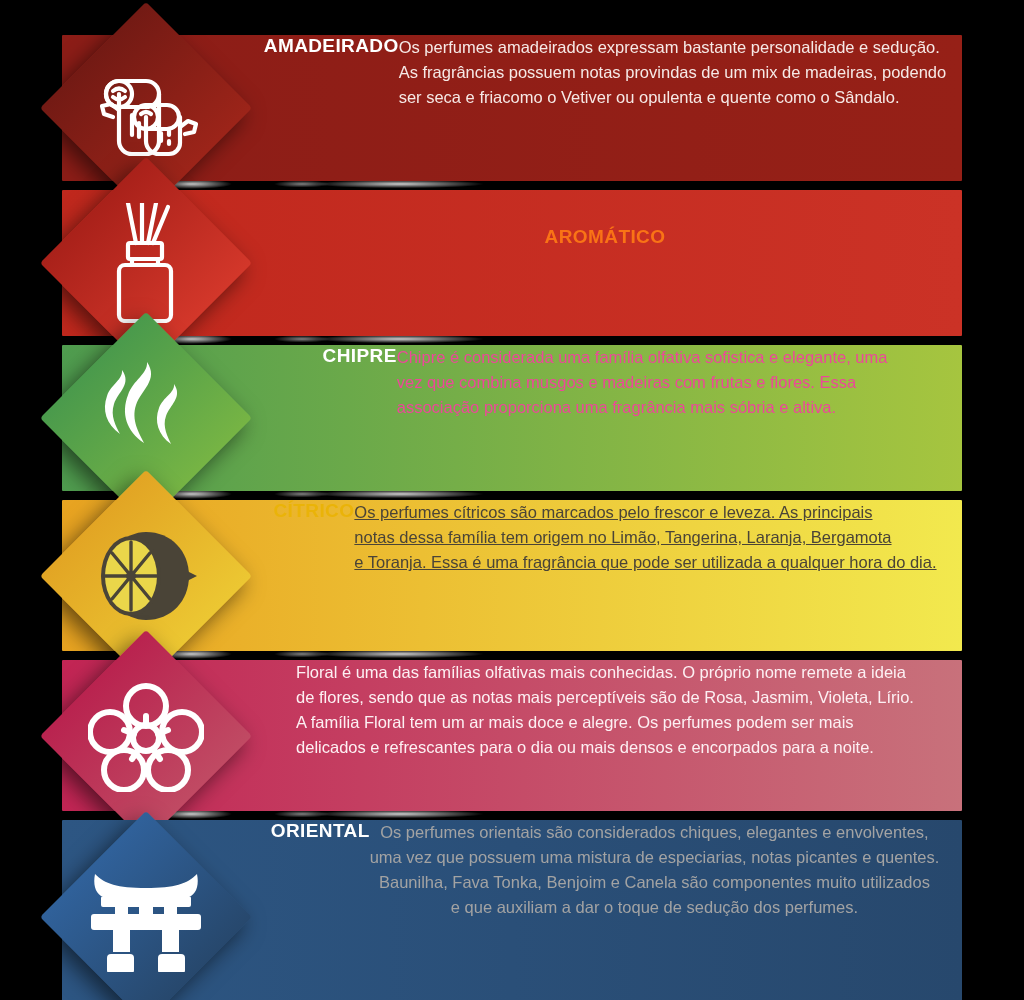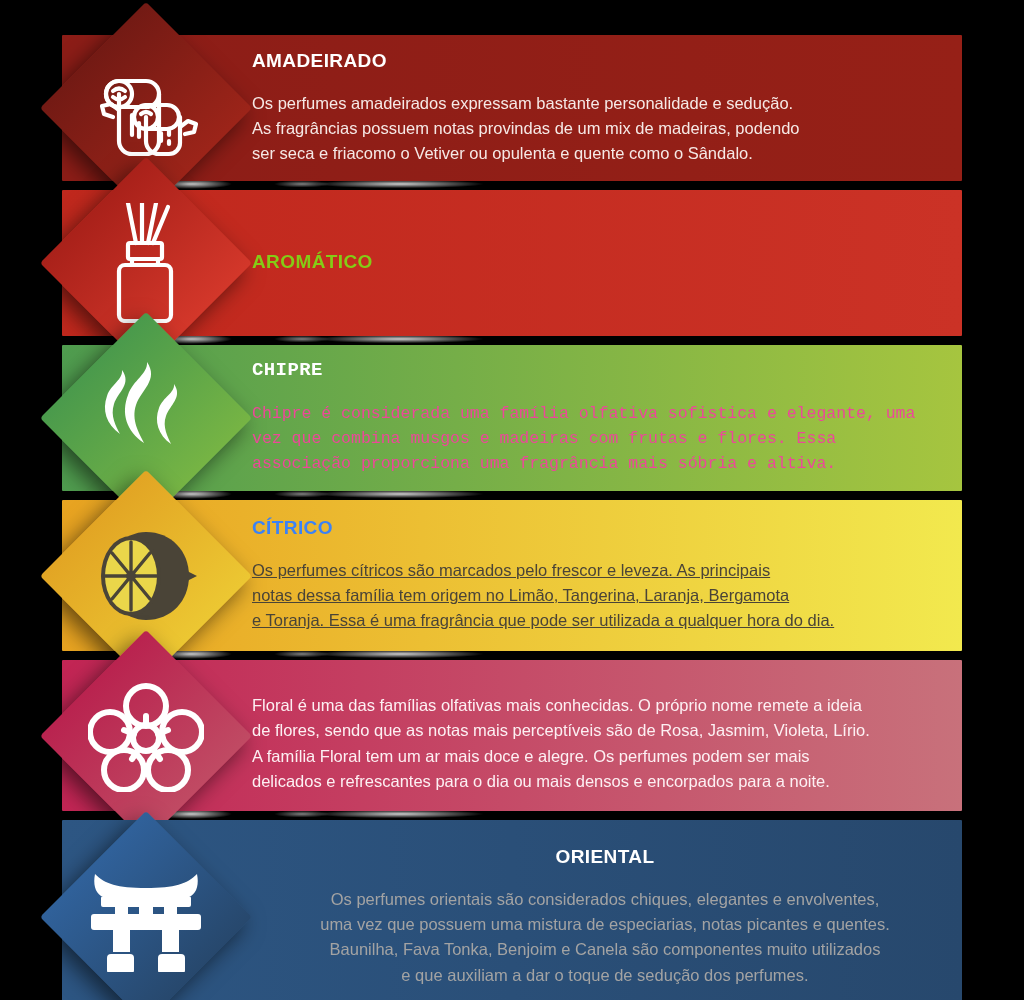--- a/index.html
+++ b/index.html
@@ -36,35 +36,34 @@
   }
   .icon-holder{
     position:absolute;left:0;top:0;width:212px;height:212px;
     display:flex;align-items:center;justify-content:center;
     z-index:4;
   }
   .icon-holder svg{display:block;}
 
   .content{
     position:absolute;left:252px;right:66px;top:0;bottom:0;
-    display:flex;flex-direction:column;justify-content:center;
+    display:flex;flex-direction:row;justify-content:center;
     z-index:3;
   }
   .title{
     font-weight:bold;
     font-size:19px;
     letter-spacing:.4px;
     margin-bottom:3px;
     line-height:1.15;
   }
   .desc{
     font-size:16.5px;
     line-height:1.52;
     white-space:pre-line;
-    margin-top:16px;
   }
 
   
   .wisp{
     position:absolute;height:14px;left:70px;width:880px;
     background:
       radial-gradient(ellipse 60px 7px at 120px 50%, rgba(255,255,255,.85), rgba(255,255,255,0) 70%),
       radial-gradient(ellipse 120px 6px at 330px 50%, rgba(255,255,255,.8), rgba(255,255,255,0) 70%),
       radial-gradient(ellipse 40px 5px at 232px 50%, rgba(255,255,255,.5), rgba(255,255,255,0) 70%);
     pointer-events:none;z-index:6;
@@ -120,25 +119,25 @@
         <path d="M56 40 L64 0"></path>
             <path d="M61 40 L76 4"></path>
         <rect x="36" y="40" width="34" height="16" rx="2"></rect>
         <path d="M33 62 h40 a6 6 0 0 1 6 6 v44 a6 6 0 0 1 -6 6 h-40 a6 6 0 0 1 -6 -6 v-44 a6 6 0 0 1 6 -6 z"></path>
         <path d="M40 56 v6"></path>
             <path d="M66 56 v6"></path>
       </svg>
         </div>
       </div>
       <div class="content">
-        <div class="title" style="color: #84cc16;">AROMÁTICO</div>
+        <div class="title" style="color: #f97316; margin-top: 36px;">AROMÁTICO</div>
       </div>
     </div>
     <div class="wisp" style="top: 332px;"></div>
-    <div class="row" style="top: 345px; height: 146px; z-index: 12; font-family: Liberation Mono, monospace;">
+    <div class="row" style="top: 345px; height: 146px; z-index: 12;">
       <div class="band" style="background: linear-gradient(90deg, rgb(79, 156, 79) 0%, rgb(166, 197, 63) 100%);"></div>
       <div class="diamond-wrap">
         <div class="dshadow"></div>
         <div class="diamond" style="background: linear-gradient(90deg, rgb(74, 154, 76) 0%, rgb(118, 180, 68) 100%);"></div>
         <div class="icon-holder">
           <svg width="100" height="112" viewBox="0 0 100 112" fill="#ffffff">
         <path d="M26 8 c10 14 -4 22 -8 34 c-4 12 2 22 6 30 c-14 -10 -18 -24 -13 -38 c4 -12 16 -16 15 -26 z"></path>
         <path d="M51 0 c12 18 -6 28 -11 43 c-5 15 3 28 8 38 c-18 -12 -23 -30 -16 -48 c5 -15 20 -21 19 -33 z"></path>
         <path d="M78 22 c9 13 -4 21 -8 32 c-4 11 2 21 5 28 c-13 -9 -17 -23 -12 -36 c4 -11 16 -15 15 -24 z"></path>
       </svg>
@@ -167,21 +166,21 @@
           <path d="M40 16 v68"></path>
           <path d="M14 50 h52"></path>
           <path d="M21 27 l38 46"></path>
           <path d="M59 27 l-38 46"></path>
         </g>
         <circle cx="40" cy="50" r="5" fill="#4a4437"></circle>
       </svg>
         </div>
       </div>
       <div class="content">
-        <div class="title" style="color: #3b82f6;">CÍTRICO</div>
+        <div class="title" style="color: #eab308;">CÍTRICO</div>
         <div class="desc" style="color: rgb(74, 68, 55); text-decoration: underline;">Os perfumes cítricos são marcados pelo frescor e leveza. As principais
 notas dessa família tem origem no Limão, Tangerina, Laranja, Bergamota
 e Toranja. Essa é uma fragrância que pode ser utilizada a qualquer hora do dia.</div>
       </div>
     </div>
     <div class="wisp" style="top: 647px;"></div>
     <div class="row" style="top: 660px; height: 151px; z-index: 14;">
       <div class="band" style="background: linear-gradient(90deg, rgb(194, 37, 84) 0%, rgb(200, 113, 123) 100%);"></div>
       <div class="diamond-wrap">
         <div class="dshadow"></div>

